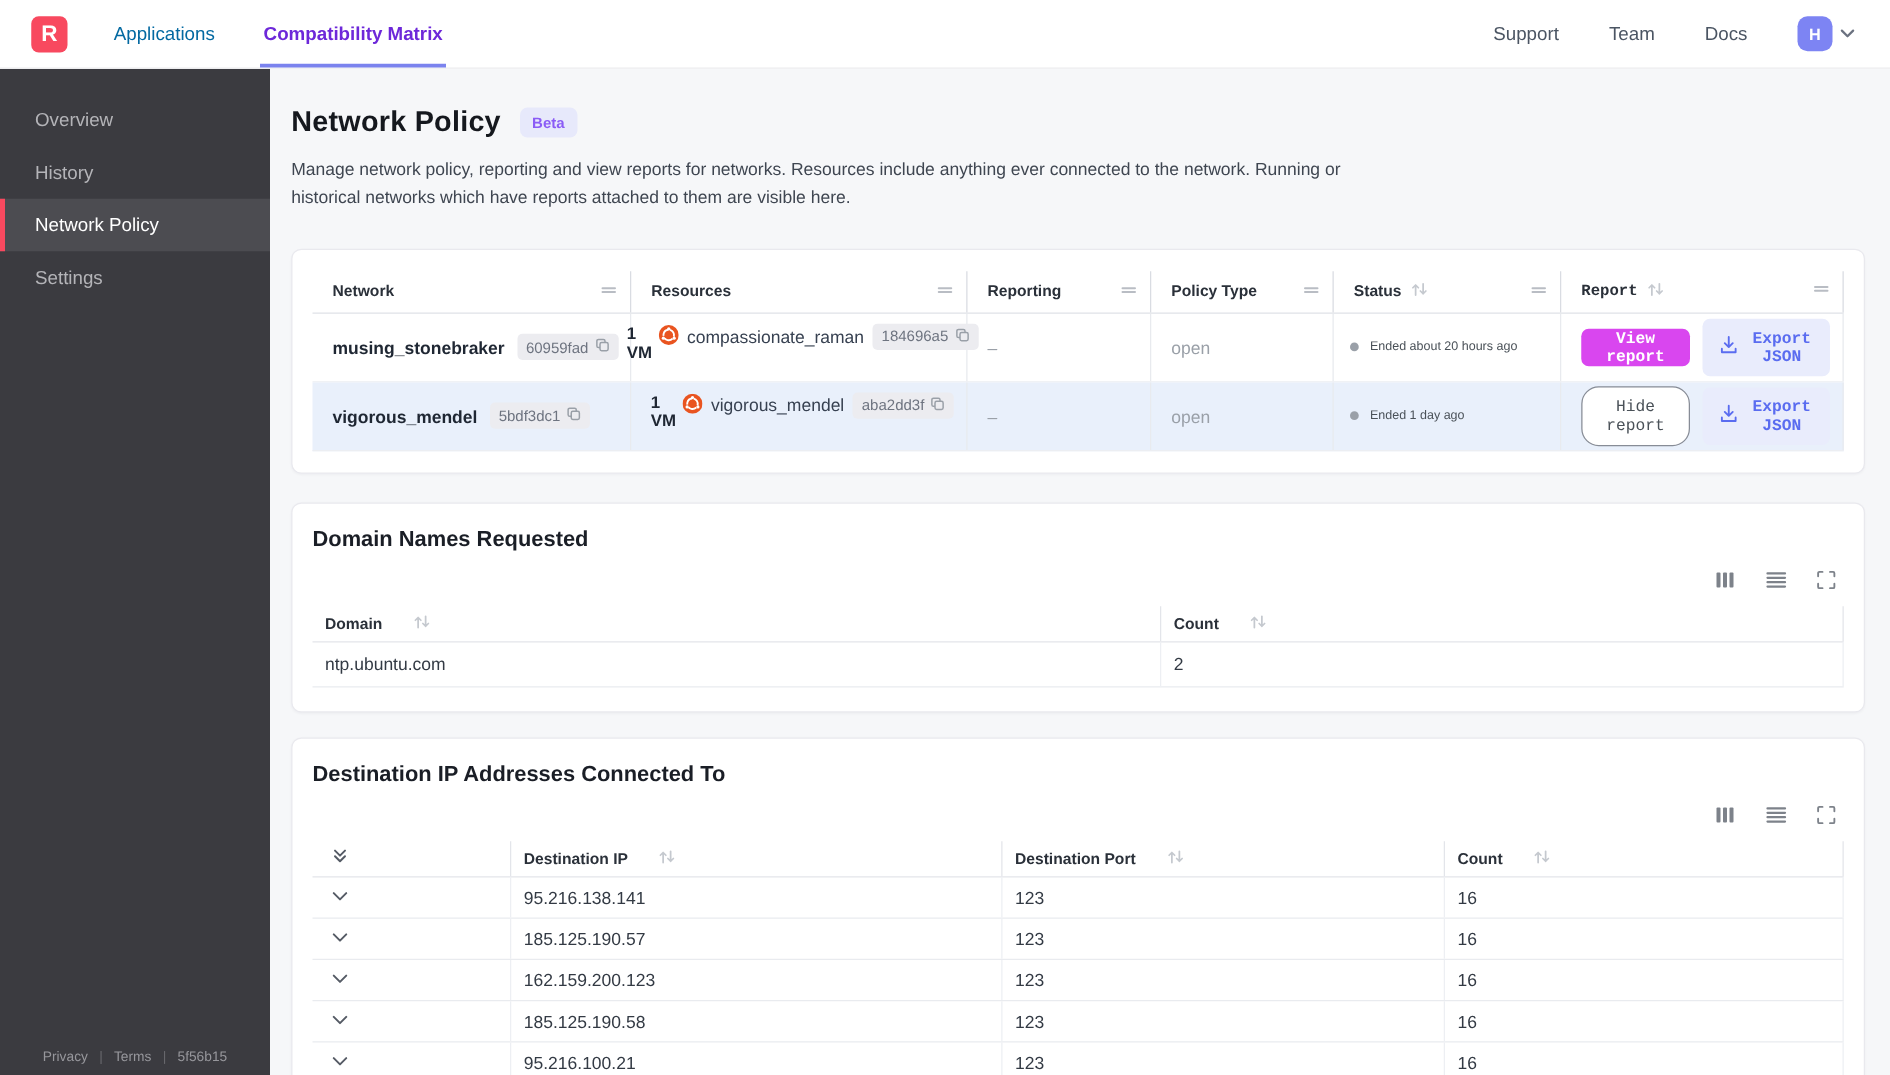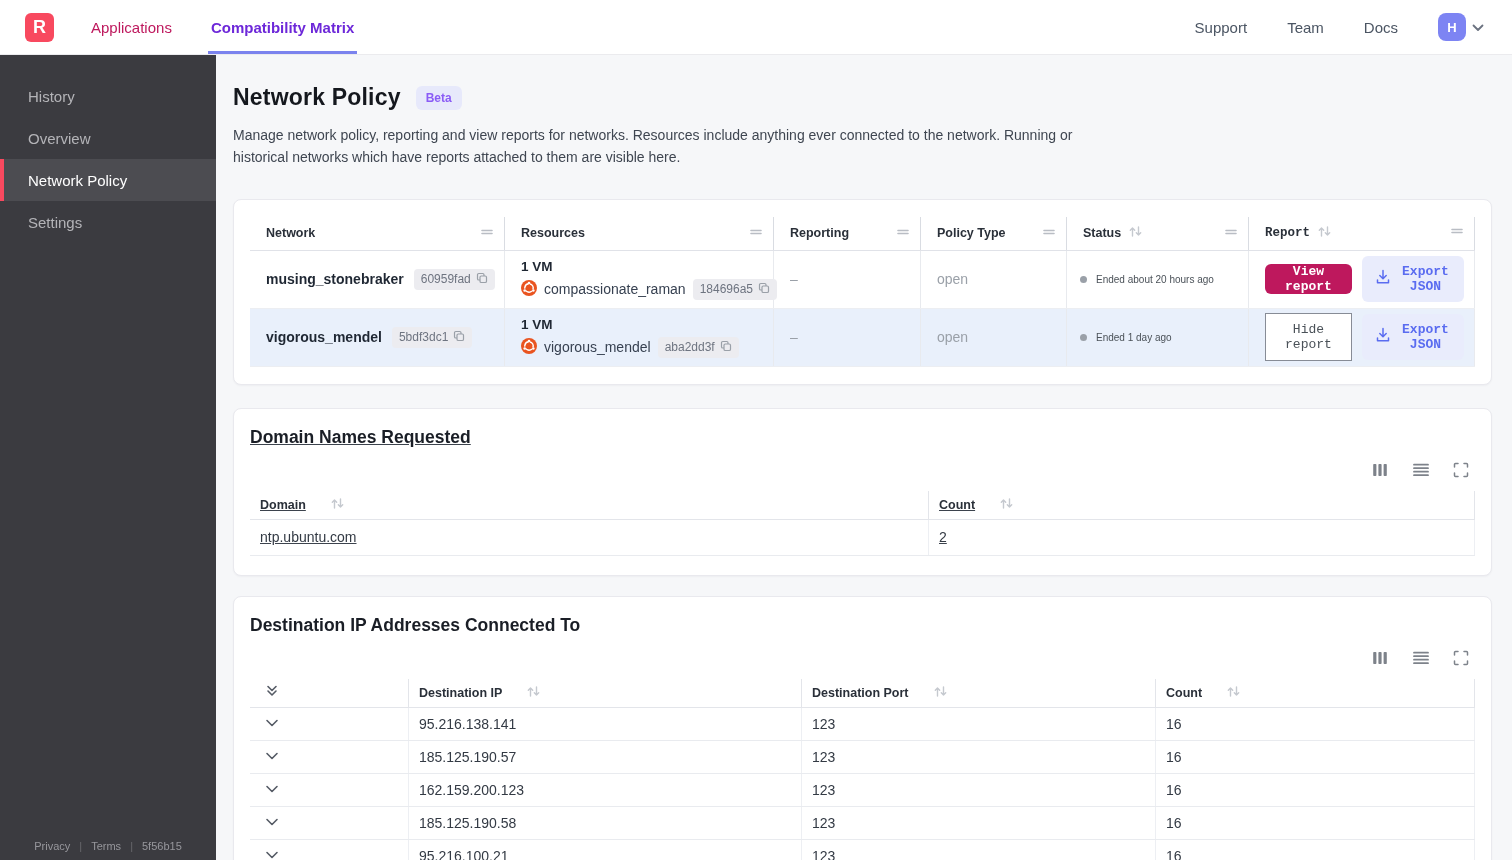--- a/index.html
+++ b/index.html
@@ -7,21 +7,21 @@
   body { font-family:"Liberation Sans","DejaVu Sans",sans-serif; background:#f6f7f9; color:#3c434d; }
 
   
   .topnav { position:absolute; top:0; left:0; right:0; height:55px; background:#ffffff;
             border-bottom:1px solid #ebebee; display:flex; align-items:stretch; z-index:10; }
   .brand-box { width:29px; height:29px; background:#f8495f; border-radius:6px; color:#fff;
                font-weight:bold; font-size:18px; display:flex; align-items:center; justify-content:center;
                align-self:center; margin-left:25px; }
   .nav-tabs { display:flex; margin-left:34px; }
   .tab { display:flex; align-items:center; padding:0 3px; margin-right:33px; font-size:15px;
-         color:#be185d; cursor:pointer; position:relative; }
+         color:#0369a1; cursor:pointer; position:relative; }
   .tab.active { color:#6d28d9; font-weight:bold; box-shadow:inset 0 -3px 0 #7b83ee; }
   .nav-right { margin-left:auto; display:flex; align-items:center; gap:40px; padding-right:28px; }
   .nav-link { font-size:15px; color:#4b5563; cursor:pointer; }
   .avatar-wrap { display:flex; align-items:center; gap:6px; cursor:pointer; }
   .avatar { width:28px; height:28px; border-radius:8px; background:#7d84f3; color:#fff;
             font-size:13px; font-weight:bold; display:flex; align-items:center; justify-content:center; }
 
   
   .sidebar { position:absolute; top:55px; left:0; bottom:0; width:216px; background:#3b3b40; }
   .side-items { padding-top:20px; }
@@ -39,49 +39,49 @@
           background:#f6f7f9; padding:29px 20px 0 17px; }
   .page-head { display:flex; align-items:center; gap:15px; }
   .page-title { font-size:23px; font-weight:800; color:#15181e; letter-spacing:.2px; }
   .beta-badge { background:#e7e9fb; color:#8b5cf6; font-size:12px; font-weight:bold;
                 padding:5px 10px; border-radius:6px; }
   .page-desc { margin-top:13px; font-size:14px; line-height:1.6; color:#3f4651; max-width:880px; }
 
   .card { background:#fff; border:1px solid #e9e9ee; border-radius:8px;
           box-shadow:0 1px 2px rgba(20,24,40,.04); }
   .card-networks { margin-top:30px; padding:17px 16px; }
-  .card-domains { margin-top:23px; padding:18px 16px 19px;text-decoration:underline; }
+  .card-domains { margin-top:23px; padding:18px 16px 19px; }
   .card-dest { margin-top:20px; padding:18px 16px 0; height:290px; }
 
   
   .nt-header { display:flex; align-items:center; height:34px; border-bottom:1px solid #e0e2e8; }
   .nt-th { display:flex; align-items:center; height:100%; padding:0 10px 0 16px;
            font-size:12.5px; font-weight:bold; color:#2a3039; border-right:1px solid #d9dce2; }
   .nt-row { display:flex; align-items:stretch; border-bottom:1px solid #eceef2; min-height:55px; }
   .nt-row.selected { background:#e9f0fb; }
   .nt-td { display:flex; align-items:center; padding:0 10px 0 16px; border-right:1px solid #e8eaee;
            font-size:14px; color:#3c434d; }
   .w-network { width:255px; } .w-resources { width:269px; } .w-reporting { width:147px; }
   .w-policy { width:146px; } .w-status { width:182px; } .w-report { flex:1;font-family:Liberation Mono, monospace; }
   .nt-th .spacer { flex:1; }
   .muted { color:#9aa0a8; }
   .net-name { font-weight:bold; color:#1f2733; margin-right:10px; white-space:nowrap; }
   .hash-pill { display:inline-flex; align-items:center; gap:5px; background:#ececf0; border-radius:4px;
                padding:3px 7px; font-size:12px; color:#6e7480; cursor:pointer; white-space:nowrap; }
-  .res-cell { flex-direction:column; align-items:flex-start; justify-content:flex-end; gap:5px; padding-top:8px; padding-bottom:8px; }
+  .res-cell { flex-direction:row; align-items:flex-start; justify-content:center; gap:5px; padding-top:8px; padding-bottom:8px; }
   .res-top { font-weight:bold; font-size:13.5px; color:#1f2733; }
   .res-line { display:flex; align-items:center; gap:7px; font-size:14px; color:#374151; }
   .status-cell { gap:9px; padding-left:13px; }
   .status-dot { width:7px; height:7px; border-radius:50%; background:#9aa0a8; flex:none; }
   .status-text { font-size:10px; color:#4a5158; }
   .report-cell { gap:10px; }
-  .btn-primary { background:#be185d; color:#fff; font-size:13px; font-weight:bold; border:none;
+  .btn-primary { background:#d946ef; color:#fff; font-size:13px; font-weight:bold; border:none;
                  border-radius:6px; padding:0 14px; cursor:pointer; font-family:inherit; }
   .btn-ghost { background:#ffffff; color:#4a5158; font-size:13px; border:1px solid #878c96;
-               border-radius:0; padding:8px 13px; cursor:pointer; font-family:inherit; }
+               border-radius:14px; padding:8px 13px; cursor:pointer; font-family:inherit; }
   .btn-export { display:inline-flex; align-items:center; gap:9px; background:#e9ecfc; color:#5a6cf0;
                 font-size:13px; font-weight:bold; border:none; border-radius:6px; padding:8px 13px;
                 cursor:pointer; font-family:inherit; }
 
   
   .card-title { font-size:17.5px; font-weight:bold; color:#1a1e26; }
   .table-tools { display:flex; justify-content:flex-end; align-items:center; gap:23px;
                  margin:14px 6px 13px 0; }
   .tool-btn { cursor:pointer; display:flex; align-items:center; }
   .dt-header { display:flex; align-items:center; height:29px; border-bottom:1px solid #e3e5ea; }
@@ -124,24 +124,24 @@
             <path d="M1.5 1.5L6 6l4.5-4.5" fill="none" stroke="#6b7280" stroke-width="1.8" stroke-linecap="round" stroke-linejoin="round"></path>
           </svg>
       </span>
     </div>
   </div>
 </div>
 
 <div class="sidebar">
   <div class="side-items">
     <div class="side-item">
+      <span>Overview</span>
+    </div>
+    <div class="side-item">
       <span>History</span>
-    </div>
-    <div class="side-item">
-      <span>Overview</span>
     </div>
     <div class="side-item active">
       <span>Network Policy</span>
     </div>
     <div class="side-item">
       <span>Settings</span>
     </div>
   </div>
   <div class="side-footer">
     <span class="flink">Privacy</span>

